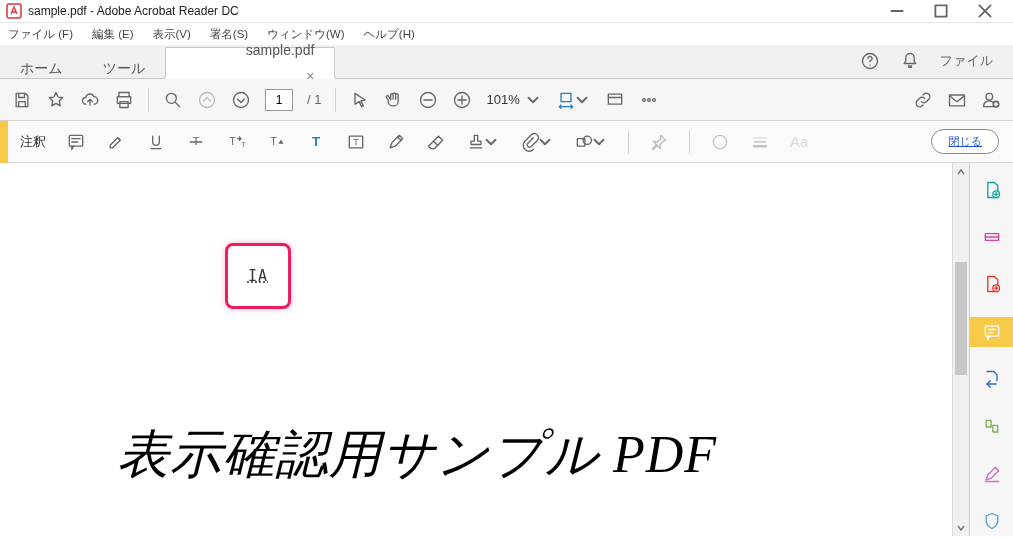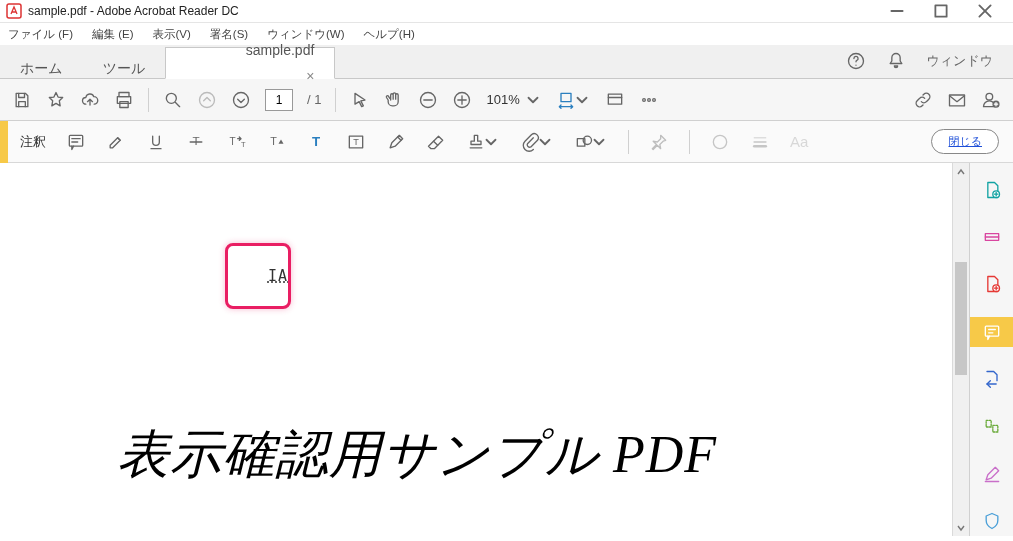--- a/index.html
+++ b/index.html
@@ -29,21 +29,21 @@
 .close-btn { margin-left:auto; border:1px solid #888; border-radius:14px; padding:4px 16px; font-size:11px; color:#1d4ed8; background:#fff;text-decoration:underline; }
 .content { display:flex; height:373px; }
 .page-area { flex:1; background:#fff; position:relative; overflow:hidden; }
 .scrollbar-v { width:17px; background:#f0f0f0; border-left:1px solid #dadada; position:relative; }
 .scrollbar-v .thumb { position:absolute; left:2px; right:2px; top:99px; height:113px; background:#c7c7c7; }
 .scrollbar-v .arrow-up { position:absolute; top:0; left:0; right:0; height:17px; display:flex; align-items:center; justify-content:center; }
 .scrollbar-v .arrow-down { position:absolute; bottom:0; left:0; right:0; height:17px; display:flex; align-items:center; justify-content:center; }
 .rightrail { width:44px; background:#f6f6f6; border-left:1px solid #d0d0d0; display:flex; flex-direction:column; align-items:center; padding-top:12px; gap:18px; }
 .rightrail .item { width:44px; height:32px; display:flex; align-items:center; justify-content:center; }
 .rightrail .item.active { background:#f7c948; }
-.highlight-box { position:absolute; left:225px; top:80px; width:66px; height:66px; border:3px solid #e91e63; border-radius:8px; display:flex; align-items:center; justify-content:flex-end; background:#fff; box-shadow:0 0 6px rgba(233,30,99,0.3); }
+.highlight-box { position:absolute; left:225px; top:80px; width:66px; height:66px; border:3px solid #e91e63; border-radius:8px; display:flex; align-items:center; justify-content:center; background:#fff; box-shadow:0 0 6px rgba(233,30,99,0.3); }
 .cursor-sample { font-family:monospace; font-size:15px; letter-spacing:1px; color:#333; text-decoration:underline dotted; }
 .pdf-heading { position:absolute; left:117px; top:257px; font-size:52px; font-family:"Yu Mincho","MS Mincho",serif; color:#000; letter-spacing:1px;font-style:italic; }
 .login { font-size:13px; color:#666; }
 svg text { font-family:sans-serif; }
 .btn { display:inline-flex; align-items:center; justify-content:center; }
 </style>
 </head>
 <body>
 
 <div class="titlebar">
@@ -99,21 +99,21 @@
           <path d="M9.5 9a2.5 2.5 0 1 1 3.5 2.3c-.8.4-1 1-1 1.7"></path>
           <circle cx="12" cy="17" r="0.8" fill="#666" stroke="none"></circle>
         </svg>
       </span>
     <span class="btn">
         <svg class="ic" viewBox="0 0 24 24" fill="#bdbdbd" stroke="none">
           <path d="M12 3a5 5 0 0 0-5 5v4l-2 3h14l-2-3V8a5 5 0 0 0-5-5z"></path>
           <path d="M10 18a2 2 0 0 0 4 0z"></path>
         </svg>
       </span>
-    <span class="login">ウィンドウ</span>
+    <span class="login">ファイル</span>
   </div>
 </div>
 
 <div class="toolbar">
   <div class="group">
     <span class="btn">
         <svg class="ic" viewBox="0 0 24 24">
           <path d="M5 4h11l3 3v13H5z"></path>
           <path d="M8 4v5h7V4M8 20v-6h8v6"></path>
         </svg>

